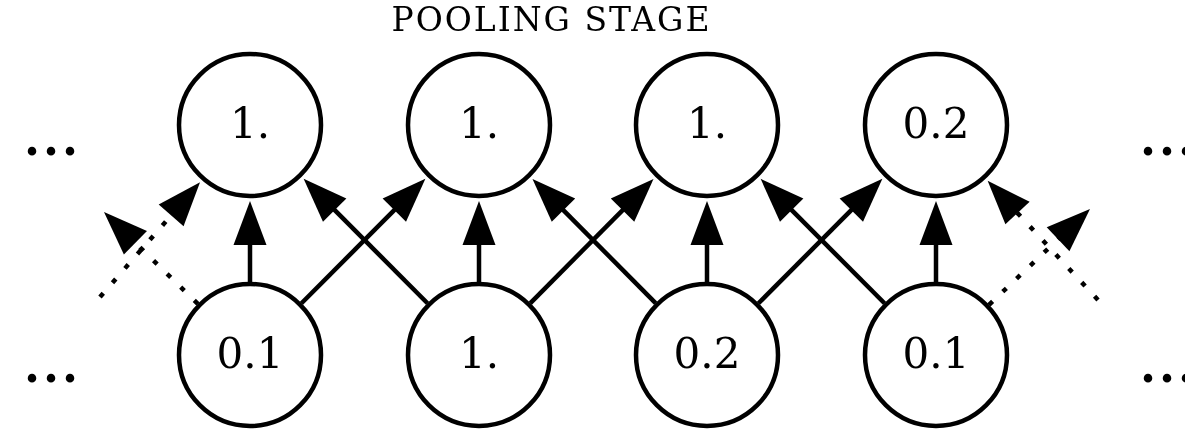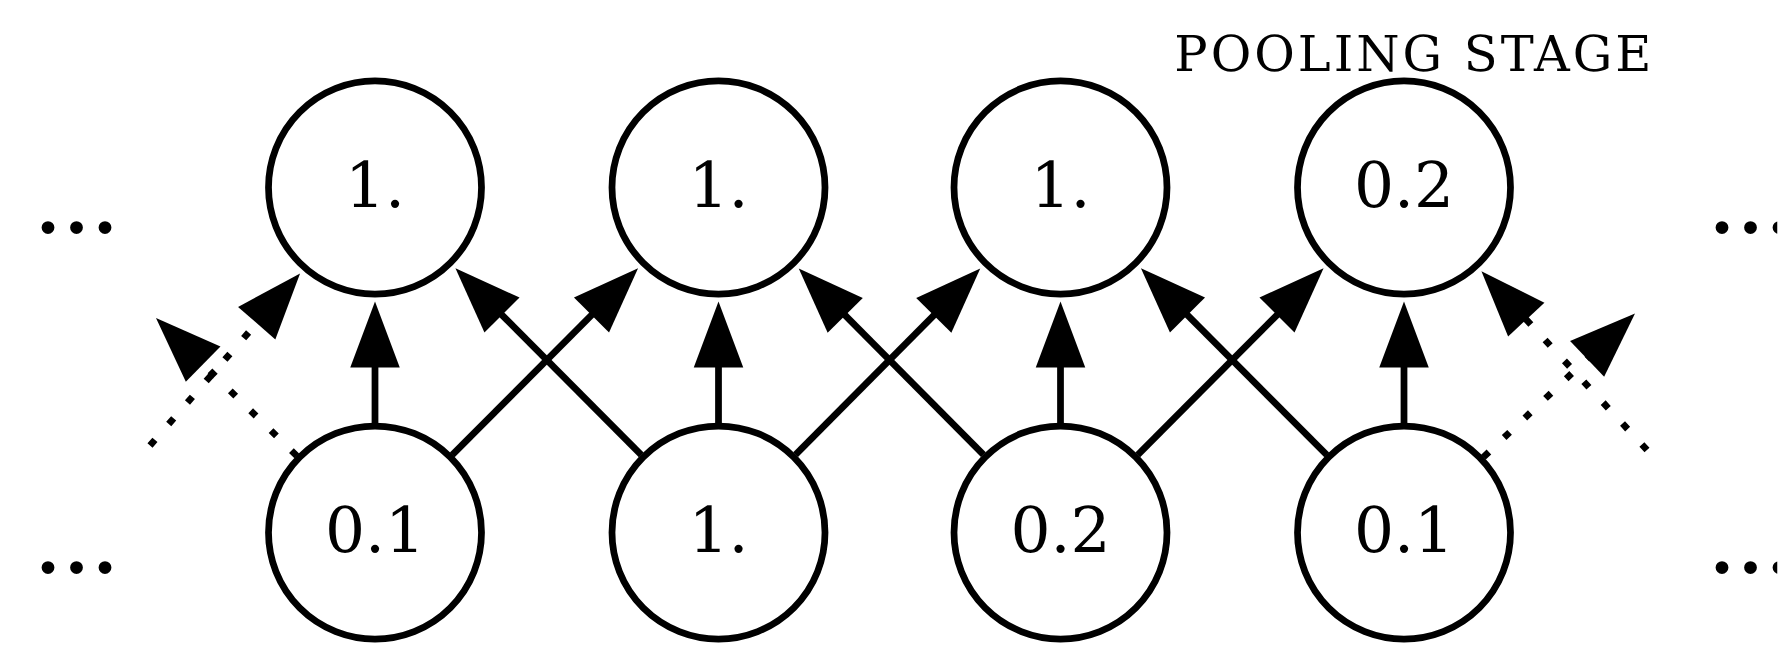--- a/index.html
+++ b/index.html
@@ -7,24 +7,24 @@
     position: relative;
     width: 1185px;
     height: 435px;
     background: #ffffff;
     overflow: hidden;
     color: #000;
     font-family: "DejaVu Serif", serif;
   }
   .title {
     position: absolute;
-    top: 19px;
+    top: 3px;
     left: 0;
     width: 1103px;
-    text-align: right;
+    text-align: center;
     font-size: 33px;
     line-height: 1;
     letter-spacing: 2px;
     white-space: nowrap;
   }
   .ellipsis {
     position: absolute;
     font-size: 46px;
     font-weight: bold;
     line-height: 1;

